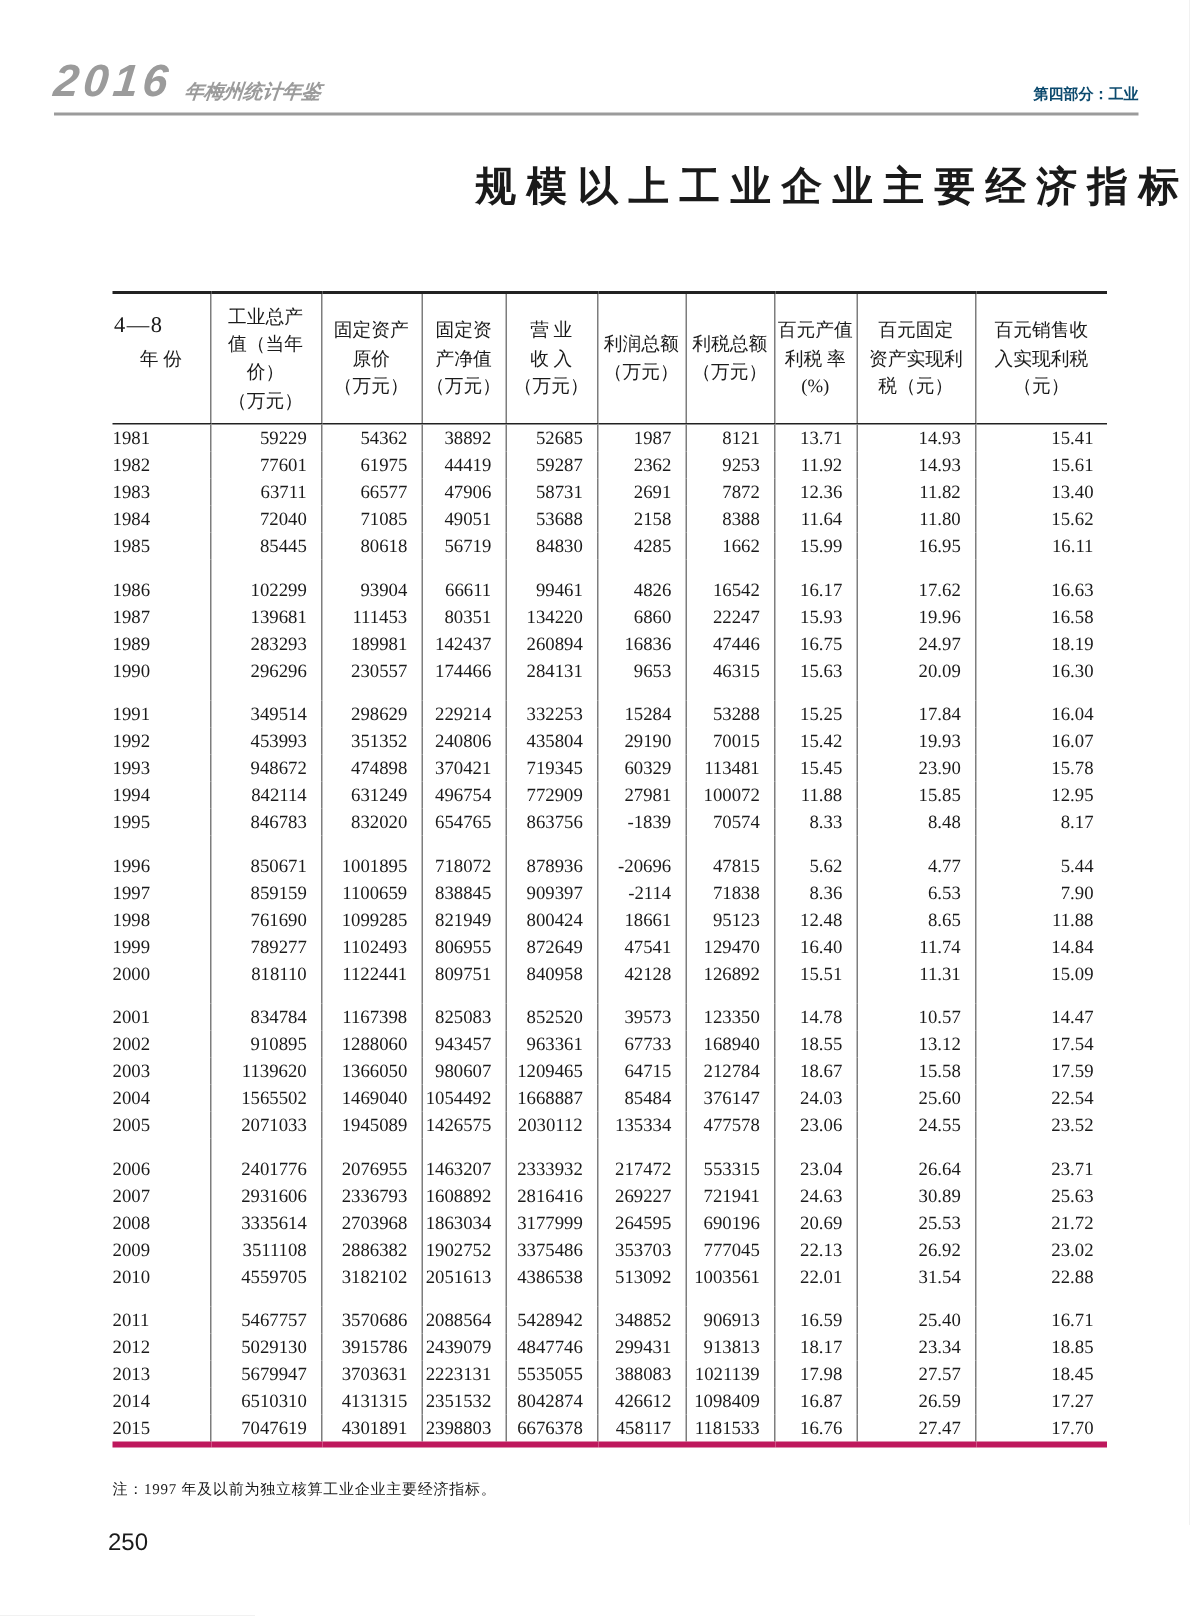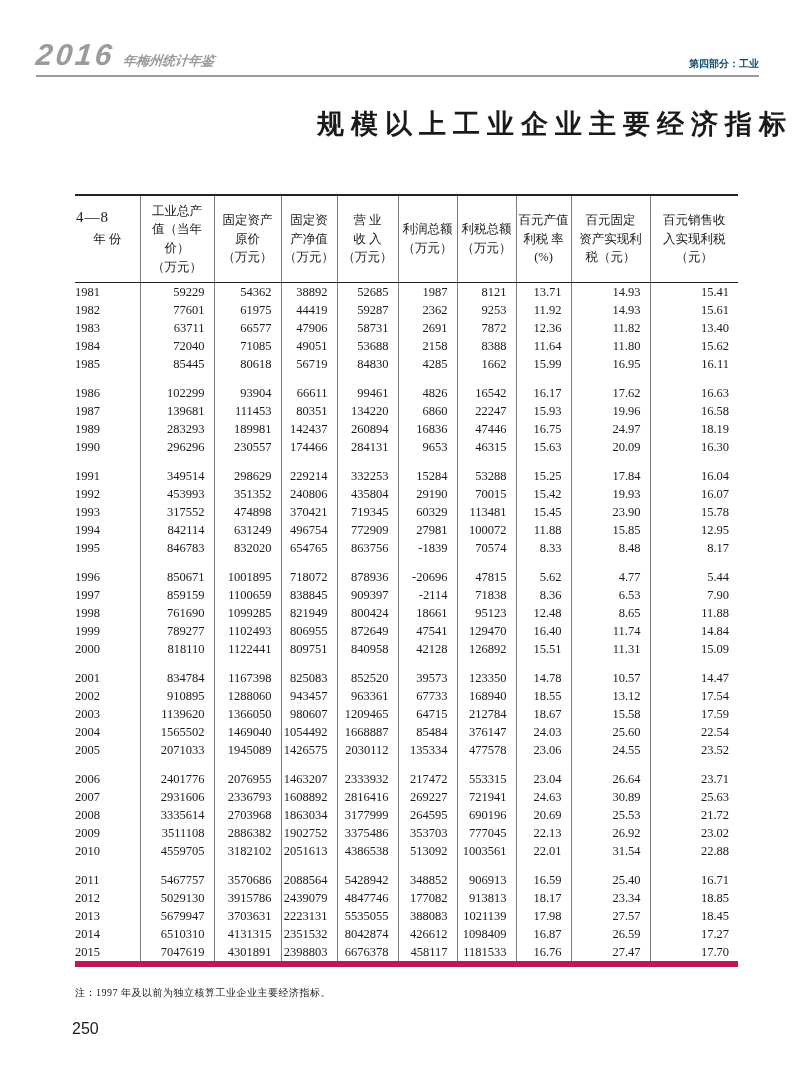--- a/index.html
+++ b/index.html
@@ -43,21 +43,21 @@
     height:76px;
   }
   table.stat td{
     font-size:12.5px;height:18px;padding:0 9px 0 0;
     text-align:right;white-space:nowrap;overflow:hidden;
   }
   table.stat td.year{text-align:left;padding:0;}
   table.stat th + th,
   table.stat td + td{border-left:1px solid #7d7d7d;}
   table.stat tr.sep td{height:11px;padding:0;}
-  table.stat tbody tr:last-child td{border-bottom:6px solid #be185d;}
+  table.stat tbody tr:last-child td{border-bottom:4px solid #be185d;}
   
   .note{position:absolute;top:986px;left:75px;font-size:10px;letter-spacing:.5px;}
   .folio{position:absolute;top:1020px;left:72px;font-size:16px;
          font-family:"Liberation Sans","DejaVu Sans",sans-serif;}
 </style>
 </head>
 <body>
 
 <div class="page">
 
@@ -288,21 +288,21 @@
           <td>240806</td>
           <td>435804</td>
           <td>29190</td>
           <td>70015</td>
           <td>15.42</td>
           <td>19.93</td>
           <td>16.07</td>
         </tr>
         <tr>
           <td class="year">1993</td>
-          <td>317552</td>
+          <td>948672</td>
           <td>474898</td>
           <td>370421</td>
           <td>719345</td>
           <td>60329</td>
           <td>113481</td>
           <td>15.45</td>
           <td>23.90</td>
           <td>15.78</td>
         </tr>
         <tr>
@@ -568,21 +568,21 @@
           <td>16.59</td>
           <td>25.40</td>
           <td>16.71</td>
         </tr>
         <tr>
           <td class="year">2012</td>
           <td>5029130</td>
           <td>3915786</td>
           <td>2439079</td>
           <td>4847746</td>
-          <td>177082</td>
+          <td>299431</td>
           <td>913813</td>
           <td>18.17</td>
           <td>23.34</td>
           <td>18.85</td>
         </tr>
         <tr>
           <td class="year">2013</td>
           <td>5679947</td>
           <td>3703631</td>
           <td>2223131</td>

